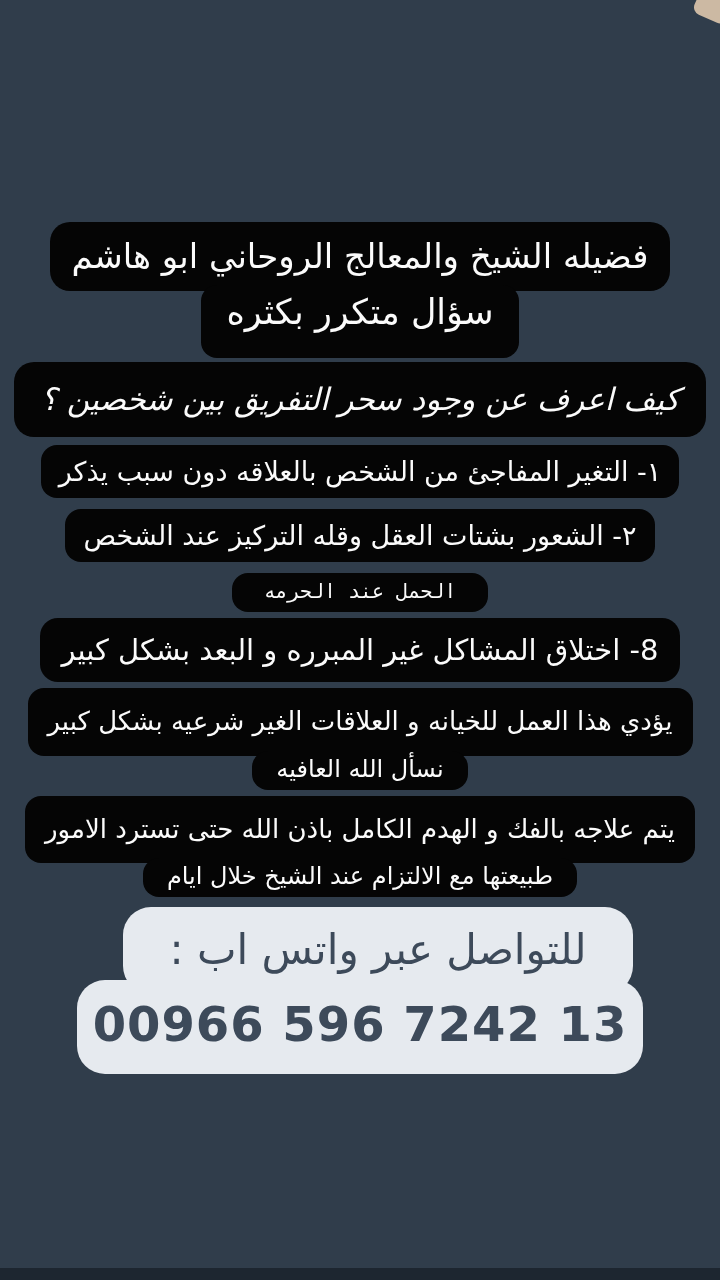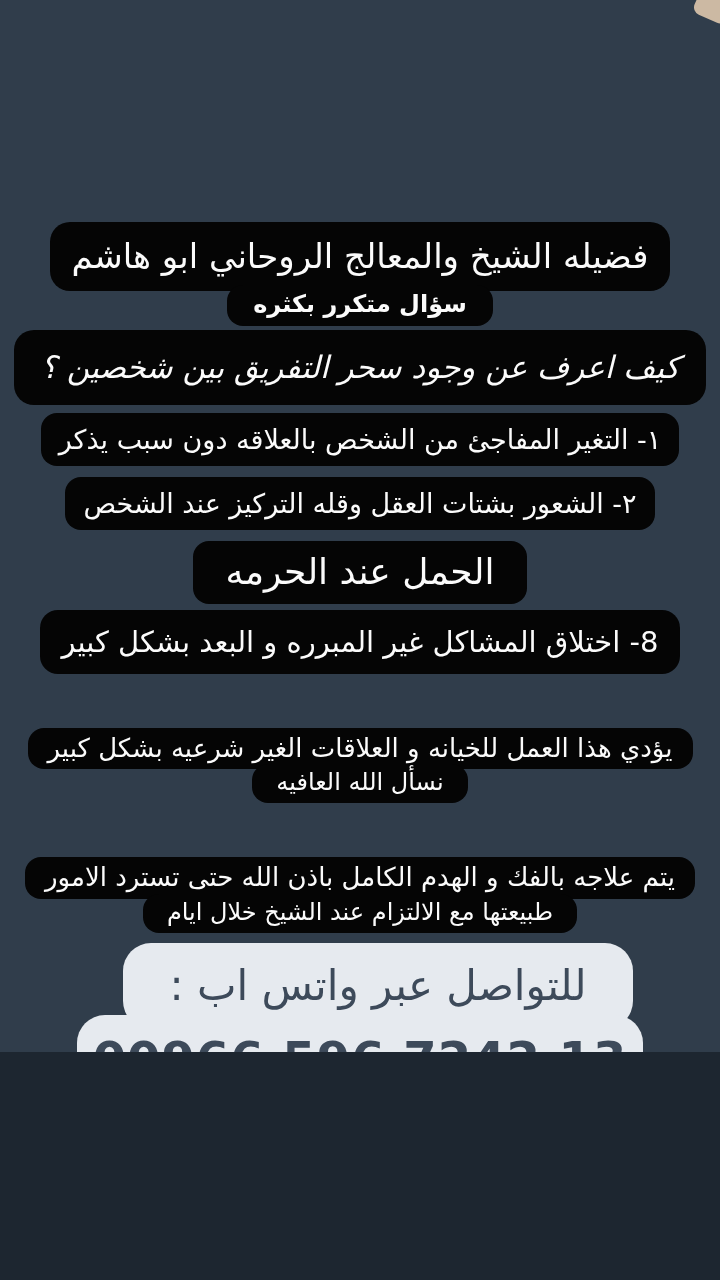--- a/index.html
+++ b/index.html
@@ -9,21 +9,21 @@
   }
   body {
     width: 720px;
     height: 1280px;
     overflow: hidden;
     font-family: "DejaVu Sans", sans-serif;
   }
   .canvas {
     position: relative;
     width: 720px;
-    height: 1052px;
+    height: 1268px;
     background: #303d4b;
     overflow: hidden;
     direction: rtl;
   }
   
   .corner-decor {
     position: absolute;
     top: -10px;
     right: -12px;
     width: 36px;
@@ -47,31 +47,31 @@
   }
   .line {
     background: #050505;
     color: #fbfbfb;
     white-space: nowrap;
     text-align: center;
     line-height: 1.45;
     border-radius: 16px;
   }
   .l-title    { font-size: 34px; padding: 10px 22px; border-radius: 20px; }
-  .l-sub      { font-size: 24px; padding: 2px 26px 4px; margin-top: -6px; font-weight: bold; }
+  .l-sub      { font-size: 35px; padding: 2px 26px 20px; margin-top: -6px; }
   .l-question { font-size: 31px; padding: 15px 26px; margin-top: 4px; border-radius: 20px; font-style: italic; }
 
   .signs-blob { margin-top: 8px; gap: 16px; }
   .l-item     { font-size: 27px; padding: 7px 18px; }
   .l-item + .l-item { margin-top: -5px; }
-  .l-item4b   { font-size: 36px; padding: 5px 32px; margin-top: -5px; }
+  .l-item4b   { font-size: 20px; padding: 5px 32px; margin-top: -5px; font-family: Liberation Mono, monospace; }
   .l-item5    { font-size: 29px; padding: 11px 22px; margin-top: 6px; border-radius: 18px; }
 
   .warning-blob, .treatment-blob { margin-top: 6px; }
-  .l-wide     { font-size: 26px; padding: 2px 20px; margin-top: 48px; }
+  .l-wide     { font-size: 26px; padding: 15px 20px; }
   .l-narrow   { font-size: 24px; padding: 1px 24px 3px; margin-top: -5px; }
 
   .contact-blob { margin-top: 10px; }
   .c-row {
     background: #e6eaef;
     color: #3d4a5a;
     white-space: nowrap;
     text-align: center;
     line-height: 1.45;
     border-radius: 28px;

